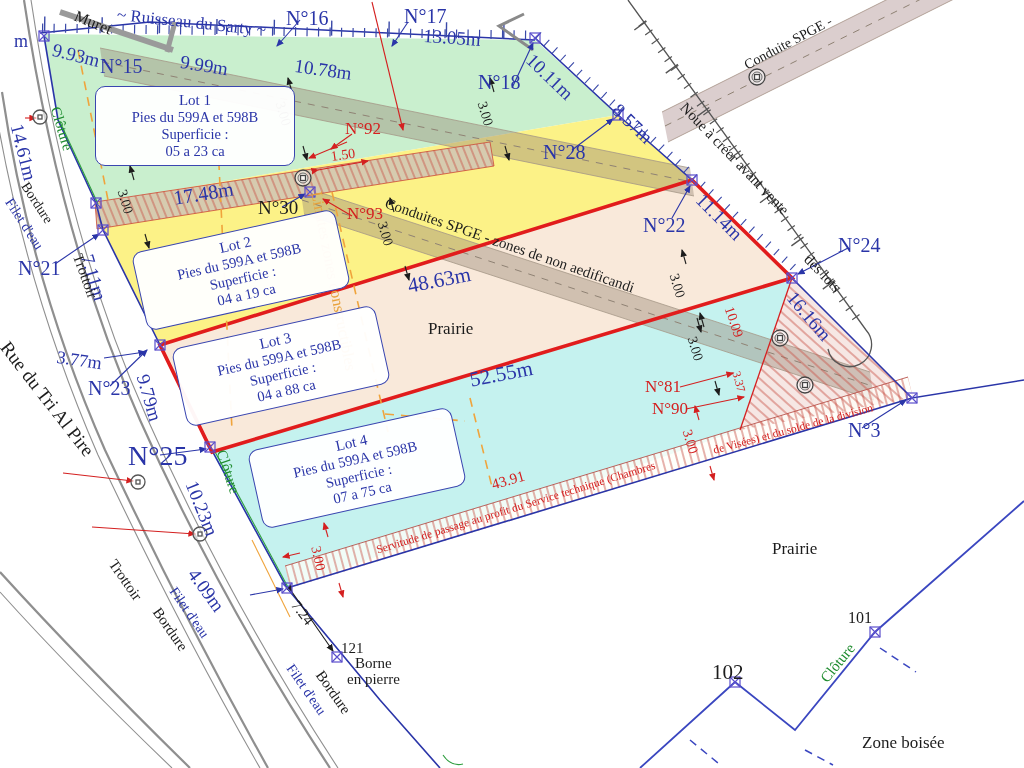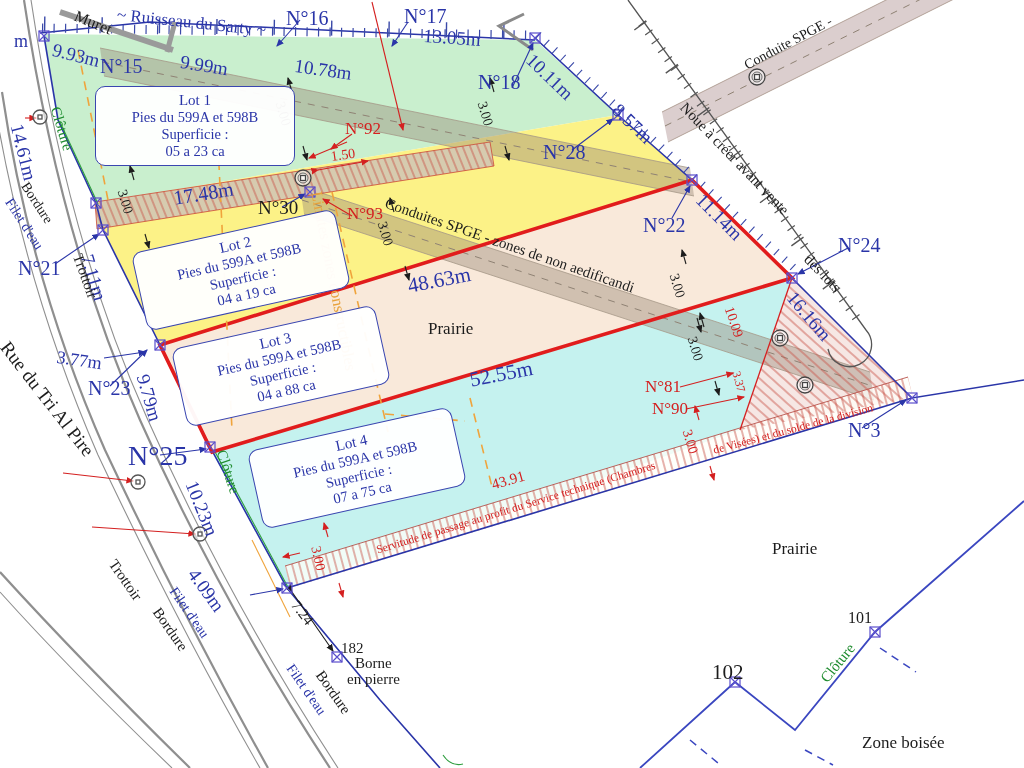--- a/index.html
+++ b/index.html
@@ -276,21 +276,21 @@
 <span class="lbl c-blue" style="left:128px;top:442px;font-size:28px">N°25</span>
 <span class="lbl c-green" style="left:228px;top:448px;font-size:15px;transform:rotate(72deg)">Clôture</span>
 <span class="lbl c-blue" style="left:200px;top:478px;font-size:19px;transform:rotate(68deg)">10.23m</span>
 <span class="lbl c-blue" style="left:200px;top:565px;font-size:19px;transform:rotate(54deg)">4.09m</span>
 <span class="lbl c-black" style="left:118px;top:557px;font-size:15px;transform:rotate(55deg)">Trottoir</span>
 <span class="lbl c-black" style="left:162px;top:605px;font-size:15px;transform:rotate(55deg)">Bordure</span>
 <span class="lbl c-blue" style="left:178px;top:585px;font-size:14px;transform:rotate(55deg)">Filet d'eau</span>
 <span class="lbl c-blue" style="left:295px;top:662px;font-size:14px;transform:rotate(55deg)">Filet d'eau</span>
 <span class="lbl c-black" style="left:325px;top:668px;font-size:15px;transform:rotate(55deg)">Bordure</span>
 <span class="lbl c-black" style="left:300px;top:598px;font-size:15px;transform:rotate(52deg)">7.24</span>
-<span class="lbl c-black" style="left:341px;top:641px;font-size:15px">182</span>
+<span class="lbl c-black" style="left:341px;top:641px;font-size:15px">121</span>
 <span class="lbl c-black" style="left:355px;top:656px;font-size:15px">Borne</span>
 <span class="lbl c-black" style="left:347px;top:672px;font-size:15px">en pierre</span>
 <span class="lbl c-blue" style="left:406px;top:276px;font-size:21px;transform:rotate(-11deg)">48.63m</span>
 <span class="lbl c-black" style="left:428px;top:320px;font-size:17px">Prairie</span>
 <span class="lbl c-blue" style="left:468px;top:370px;font-size:21px;transform:rotate(-11deg)">52.55m</span>
 <span class="lbl c-red" style="left:645px;top:378px;font-size:17px">N°81</span>
 <span class="lbl c-red" style="left:652px;top:400px;font-size:17px">N°90</span>
 <span class="lbl c-red" style="left:375px;top:545px;font-size:11.5px;transform:rotate(-17deg)">Servitude de passage au profit du Service technique (Chambres</span>
 <span class="lbl c-red" style="left:712px;top:445px;font-size:11.5px;transform:rotate(-15deg)">de Visées) et du solde de la division</span>
 <span class="lbl c-red" style="left:490px;top:478px;font-size:15px;transform:rotate(-16deg)">43.91</span>

